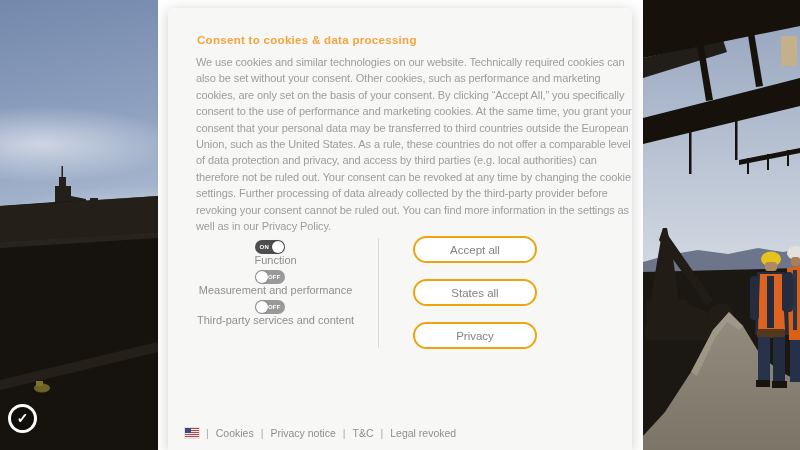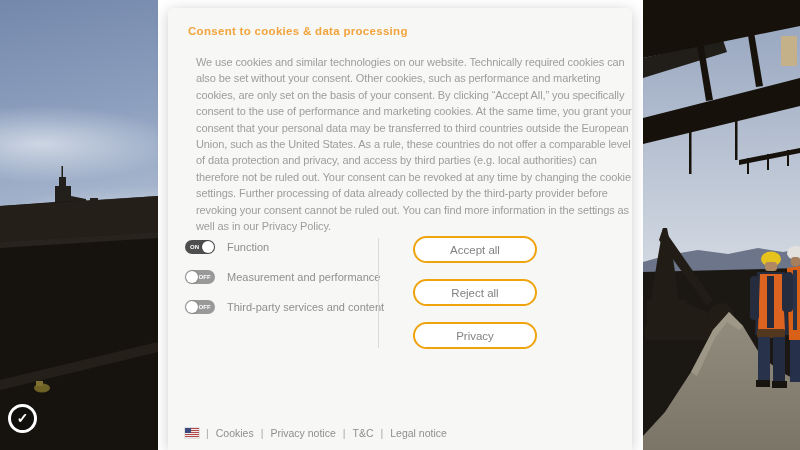--- a/index.html
+++ b/index.html
@@ -21,31 +21,31 @@
   .photo.right{left:643px;width:157px;background:#1b1712;}
   .photo svg{display:block;position:absolute;left:0;top:0;}
 
   .dialog{
     position:absolute;left:168px;top:8px;width:464px;height:442px;
     background:var(--dialog-bg,#f7f7f6);
     border-radius:5px 5px 0 0;
     box-shadow:0 2px 14px rgba(0,0,0,.20);
   }
   .dialog h1{
-    position:absolute;left:17px;top:14px;margin:3px;
+    position:absolute;left:17px;top:14px;margin:12px;
     font-size:11.5px;font-weight:bold;letter-spacing:.3px;
     color:var(--title,#f2a43d);
   }
   .dialog p{
     position:absolute;left:17px;top:35px;width:436px;margin:11px;
     font-size:11px;line-height:16.4px;letter-spacing:-.1px;
     color:var(--body-text,#9d9d9d);
   }
   .toggles{position:absolute;left:17px;top:232px;}
-  .toggle-row{display:flex;align-items:center;height:14px;margin-bottom:16px;}
+  .toggle-row{display:flex;align-items:center;height:14px;margin-bottom:16px;flex-direction:column;}
   .toggle{position:relative;width:30px;height:14px;border-radius:7px;flex:0 0 auto;cursor:pointer;}
   .toggle.on{background:var(--toggle-on,#4e4e4e);}
   .toggle.off{background:var(--toggle-off,#999999);}
   .knob{position:absolute;top:1px;width:12px;height:12px;border-radius:50%;background:#fff;box-shadow:0 0 2px rgba(0,0,0,.35);}
   .toggle.on .knob{right:1px;} .toggle.off .knob{left:1px;}
   .t-state{position:absolute;top:50%;transform:translateY(-50%);font-size:6px;font-weight:bold;color:#fff;letter-spacing:.2px;}
   .toggle.on .t-state{left:5px;} .toggle.off .t-state{right:4px;}
   .t-label{margin-left:12px;font-size:11px;color:var(--label-text,#8f8f8f);white-space:nowrap;}
 
   .divider{position:absolute;left:210px;top:230px;width:1px;height:110px;background:var(--divider,#dbdbdb);}
@@ -188,36 +188,36 @@
           <span class="knob"></span>
         </div>
         <span class="t-label">Third-party services and content</span>
       </div>
     </div>
 
     <div class="divider"></div>
 
     <div class="buttons">
       <button class="pill">Accept all</button>
-      <button class="pill">Reject all</button>
+      <button class="pill">States all</button>
       <button class="pill">Privacy</button>
     </div>
 
     <div class="footer">
       <span class="flag">
           <span class="canton"></span>
         </span>
       <span class="sep">|</span>
       <a>Cookies</a>
       <span class="sep">|</span>
       <a>Privacy notice</a>
       <span class="sep">|</span>
       <a>T&amp;C</a>
       <span class="sep">|</span>
-      <a>Legal notice</a>
+      <a>Legal revoked</a>
     </div>
   </div>
 
   <div class="widget">
     <span class="check">✓</span>
   </div>
 
 </div>
 
 </body></html>

